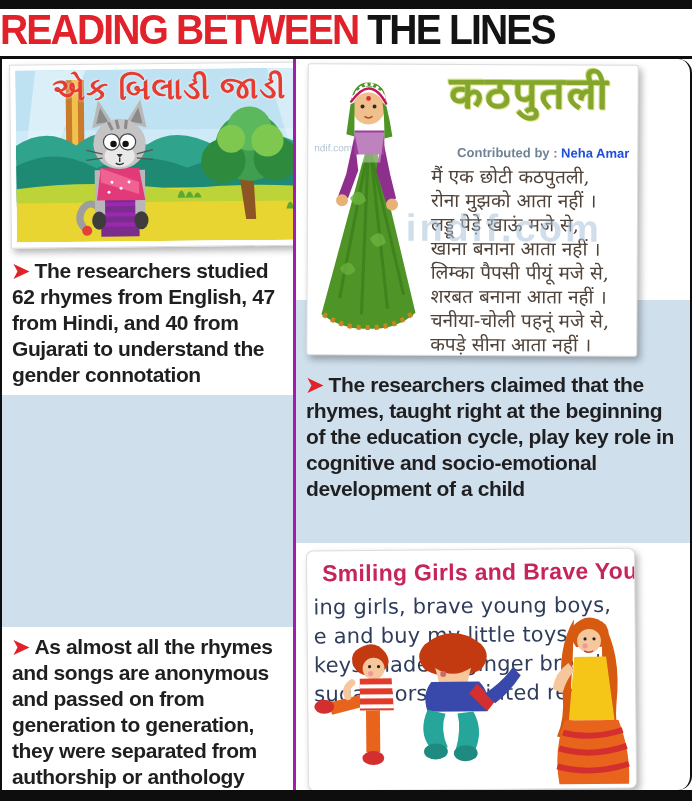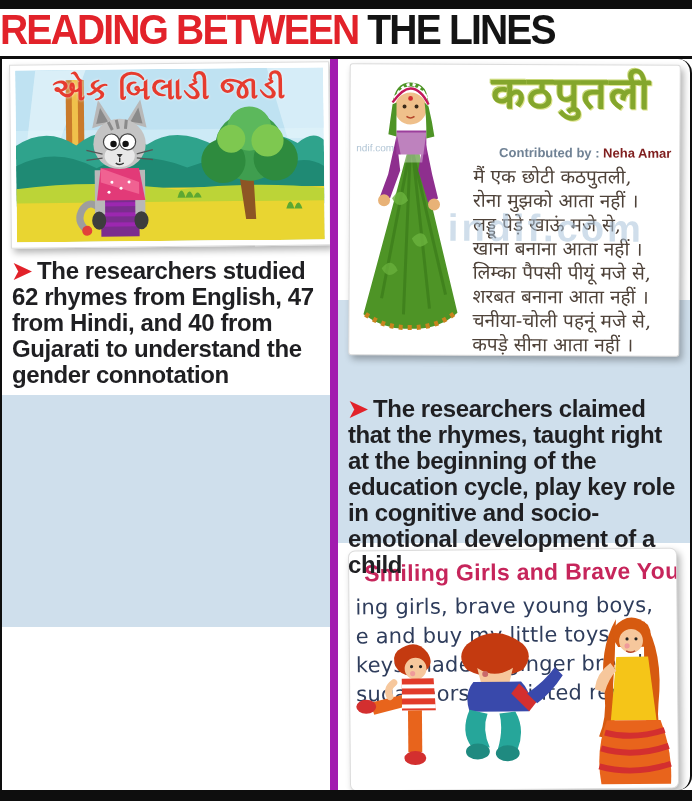--- a/index.html
+++ b/index.html
@@ -19,28 +19,28 @@
     transform:scaleX(0.93);transform-origin:left center;line-height:1;
   }
   .mast-red{color:#e2222a;}
   .mast-black{color:#141414;}
 
   .content{
     position:absolute;top:56px;left:0;width:692px;height:734px;
     border-top:3px solid #0e0e0e;box-sizing:border-box;display:flex;background:#fff;
   }
   .col-left{
-    width:338px;box-sizing:border-box;position:relative;overflow:hidden;
-    border-left:2px solid #0e0e0e;border-right:8px solid #a21caf;background:#fff;text-decoration:underline;
+    width:296px;box-sizing:border-box;position:relative;overflow:hidden;
+    border-left:2px solid #0e0e0e;border-right:3px solid #a21caf;background:#fff;text-decoration:underline;
   }
   .col-right{flex:1;position:relative;overflow:hidden;box-sizing:border-box;border-right:2px solid #0e0e0e;background:#fff;border-radius:14px;}
 
   .bullet{
     position:absolute;left:10px;right:5px;z-index:3;
-    font-size:24px;line-height:26px;font-weight:bold;color:#1f1f22;letter-spacing:-0.4px;
+    font-size:21px;line-height:26px;font-weight:bold;color:#1f1f22;letter-spacing:-0.4px;
   }
   .bullet .arrow{color:#e2222a;margin-right:5px;letter-spacing:0;}
 
   .blue-panel{position:absolute;left:0;width:100%;background:#cfdfec;z-index:1;}
   .blue-left{top:336px;height:232px;}
   .blue-right{top:241px;height:243px;}
 
   .photo-card{
     position:absolute;background:#fff;border:1px solid #dcdcdc;box-sizing:border-box;
     box-shadow:3px 4px 7px rgba(0,0,0,0.30);z-index:2;overflow:hidden;
@@ -56,21 +56,21 @@
 
   .photo-rhyme{left:11px;top:5px;width:331px;height:292px;transform:rotate(0.3deg);border-radius:3px;}
   .puppet-wrap{position:absolute;left:2px;top:14px;width:116px;height:272px;}
   .puppet-wrap svg{width:100%;height:100%;display:block;}
   .rhyme-title{
     position:absolute;left:118px;top:4px;width:206px;text-align:center;
     font-size:44px;font-weight:bold;color:#84a62c;line-height:1.1;
     text-shadow:1px 1px 0 #dfe48e,-1px -1px 0 #c9d87a;letter-spacing:2px;
   }
   .contrib{position:absolute;right:8px;top:80px;font-size:13px;color:#708295;font-weight:bold;}
-  .contrib .contrib-name{color:#7f1d1d;}
+  .contrib .contrib-name{color:#1d4ed8;}
   .poem{position:absolute;left:123px;top:99px;width:205px;font-size:19px;line-height:24px;
         color:#4e4239;font-family:"DejaVu Serif",serif;}
   .poem div{white-space:nowrap;}
   .watermark{
     position:absolute;left:98px;top:142px;font-size:38px;color:#a9c4da;opacity:0.55;
     letter-spacing:3px;z-index:5;font-weight:bold;
   }
   .watermark-small{
     position:absolute;left:6px;top:78px;font-size:10px;color:#9db6ca;opacity:0.8;z-index:5;
   }
@@ -168,20 +168,23 @@
       </div>
     </div>
 
     <div class="bullet b1" style="top:199px;">
       <span class="arrow">➤</span><span>The researchers studied 62 rhymes from English, 47 from Hindi, and 40 from Gujarati to understand the gender connotation</span>
     </div>
 
     <div class="blue-panel blue-left"></div>
 
 
+    <div class="bullet b3" style="top:575px;">
+      <span class="arrow">➤</span><span>As almost all the rhymes and songs are anonymous and passed on from generation to generation, they were separated from authorship or anthology</span>
+    </div>
   </div>
 
   <div class="col-right">
 
     <div class="blue-panel blue-right"></div>
 
     <div class="photo-card photo-rhyme">
       <div class="rhyme-title">कठपुतली</div>
       <div class="contrib"><span>Contributed by : </span><span class="contrib-name">Neha Amar</span></div>
       <div class="watermark-small">ndif.com</div>
@@ -224,21 +227,21 @@
         <div>लड्डू पेड़े खाऊं मजे से,</div>
         <div>खाना बनाना आता नहीं ।</div>
         <div>लिम्का पैपसी पीयूं मजे से,</div>
         <div>शरबत बनाना आता नहीं ।</div>
         <div>चनीया-चोली पहनूं मजे से,</div>
         <div>कपड़े सीना आता नहीं ।</div>
         <div>मैं…</div>
       </div>
     </div>
 
-    <div class="bullet" style="top:313px;left:10px;right:7px;margin-top:24px;">
+    <div class="bullet" style="top:313px;left:10px;right:7px;">
       <span class="arrow">➤</span><span>The researchers claimed that the rhymes, taught right at the beginning of the education cycle, play key role in cognitive and socio-emotional development of a child</span>
     </div>
 
     <div class="photo-card photo-smiling">
       <div class="smiling-title">Smiling Girls and Brave Young</div>
       <div class="smiling-lines">
         <div>ing girls, brave young boys,</div>
         <div>e and buy my little toys;</div>
         <div>keys made of ginger bread,</div>
         <div>sugar horses painted red.</div>

